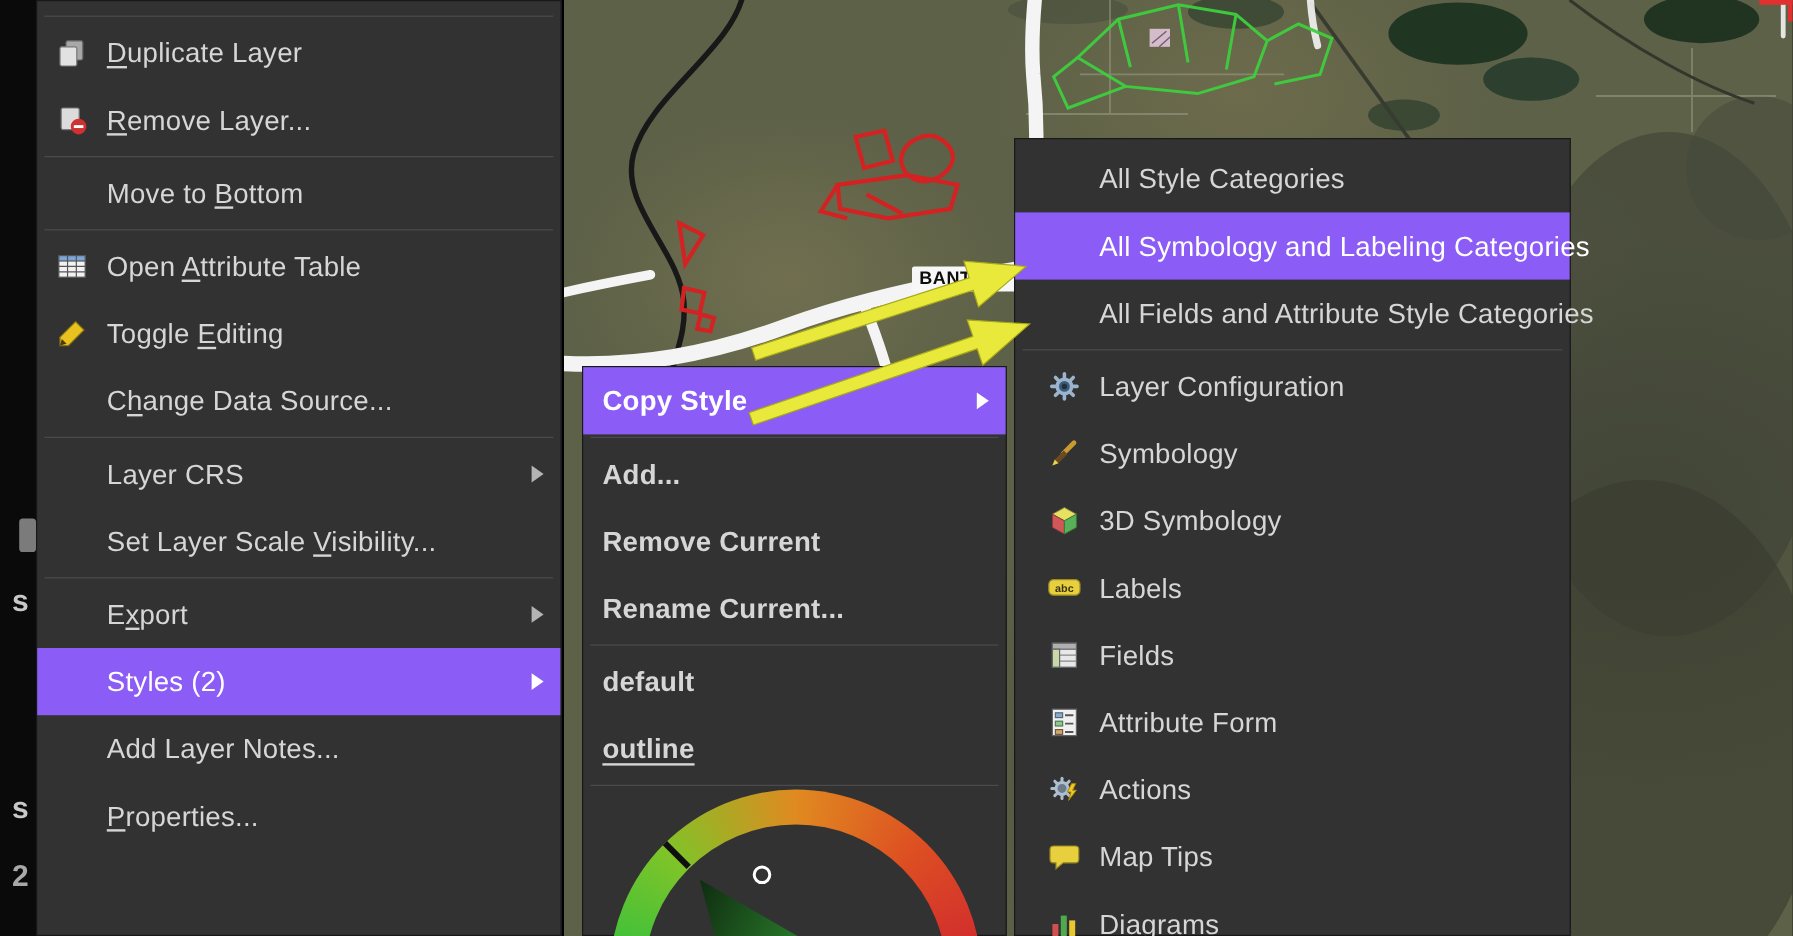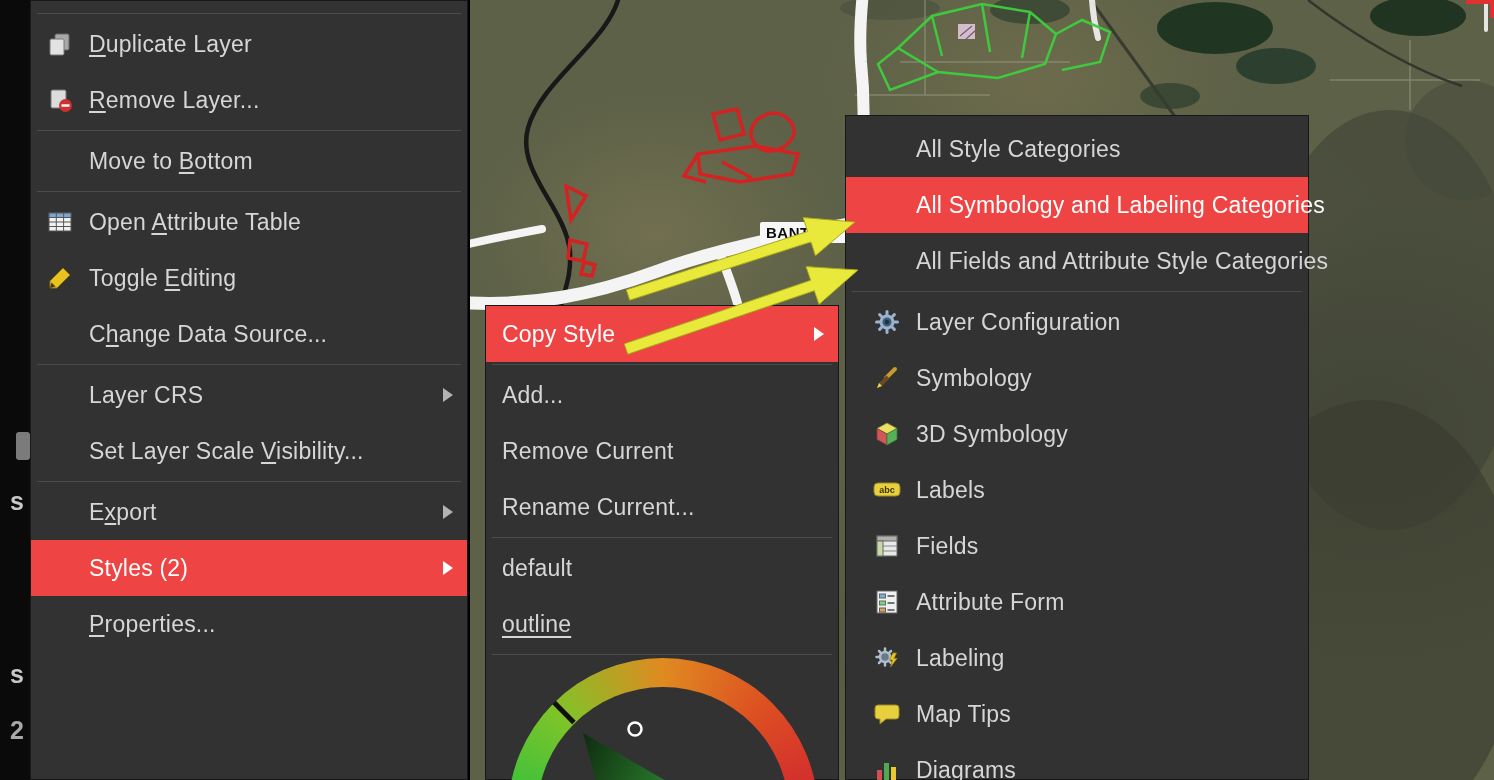--- a/index.html
+++ b/index.html
@@ -31,30 +31,30 @@
   
   .edge { position:absolute; left:0; top:0; width:30px; height:780px; background:#0a0a0a; z-index:8; overflow:hidden; }
   .edge .frag { position:absolute; left:10px; font-size:25px; font-weight:bold; color:#c8c8c8; }
   .edge .fragicon { position:absolute; left:16px; top:432px; width:14px; height:28px; background:#8f8f8f; border-radius:3px; opacity:.85; }
 
   
   .menu { position:absolute; background:#323232; border:1px solid #181818; box-sizing:border-box; z-index:10; color:#d6d6d6; }
   .mi { display:flex; align-items:center; height:56px; padding:0 14px 0 12px; gap:12px; }
   .mi .ico { width:34px; height:30px; flex:0 0 34px; display:flex; align-items:center; justify-content:center; }
   .mi .label { font-size:23px; white-space:nowrap; letter-spacing:0.2px; }
-  .mi.sel { background:#ef4444; color:#fff; }
+  .mi.sel { background:#8b5cf6; color:#fff; }
   .u { text-decoration:underline; text-underline-offset:3px; }
   .u-full { text-decoration:underline; text-underline-offset:4px; }
   .sub { margin-left:auto; width:0; height:0; border-left:10px solid #b4b4b4; border-top:7px solid transparent; border-bottom:7px solid transparent; }
   .mi.sel .sub { border-left-color:#fff; }
   .sep { height:1px; background:#4b4b4b; margin:2px 6px; }
 
   .menu-left   { left:30px;  top:0;     width:438px; height:780px; padding-top:10px;text-align:right; }
   .menu-styles { left:485px; top:305px; width:354px; height:475px; }
-  .menu-styles .mi { padding-left:16px; }
+  .menu-styles .mi { padding-left:16px;font-weight:bold; }
   .menu-copy   { left:845px; top:115px; width:464px; height:665px; padding-top:5px; }
   .menu-copy .mi { padding-left:24px; }
 
   
   .wheel-wrap { position:absolute; left:22px; top:352px; width:310px; height:310px; }
   .wheel-ring {
     position:absolute; inset:0; border-radius:50%;
     background:conic-gradient(from 0deg,
       #e08a20, #dd4f22 12%, #cf2430 25%, #b02890 37%, #4040c8 50%,
       #2898c0 62%, #2ec040 75%, #7ec428 87%, #e08a20 100%);
@@ -219,20 +219,24 @@
     <span class="label"><span>E</span><span class="u">x</span><span>port</span></span>
     <span class="sub"></span>
   </div>
 
   <div class="mi sel">
     <span class="ico"></span>
     <span class="label"><span>Styles (2)</span><span class="u"></span><span></span></span>
     <span class="sub"></span>
   </div>
 
+  <div class="mi">
+    <span class="ico"></span>
+    <span class="label"><span>Add Layer Notes...</span><span class="u"></span><span></span></span>
+  </div>
 
   <div class="mi">
     <span class="ico"></span>
     <span class="label"><span></span><span class="u">P</span><span>roperties...</span></span>
   </div>
 </div>
 
 <div class="menu menu-styles">
   <div class="mi sel">
     <span class="label">Copy Style</span>
@@ -379,21 +383,21 @@
             <line x1="17" y1="12" x2="19.5" y2="12"></line>
             <line x1="5" y1="6" x2="6.8" y2="7.8"></line>
             <line x1="15.2" y1="16.2" x2="17" y2="18"></line>
             <line x1="5" y1="18" x2="6.8" y2="16.2"></line>
             <line x1="15.2" y1="7.8" x2="17" y2="6"></line>
           </g>
           <circle cx="11" cy="12" r="5" fill="#6a7a8a" stroke="#aebecd" stroke-width="2.5"></circle>
           <polygon points="19,8 15.5,15 18.5,15 16.5,22 23,13.5 19.8,13.5 22.5,8" fill="#f0c820" stroke="#a08410" stroke-width="0.8"></polygon>
         </svg>
     </span>
-    <span class="label">Labeling</span>
+    <span class="label">Actions</span>
   </div>
 
   <div class="mi">
     <span class="ico">
       <svg width="26" height="26" viewBox="0 0 26 26">
           <path d="M4,4 h18 q3,0 3,3 v8 q0,3 -3,3 h-10 l-6,5 v-5 h-2 q-3,0 -3,-3 v-8 q0,-3 3,-3 z" fill="#e8cf3e" stroke="#9a8a20"></path>
         </svg>
     </span>
     <span class="label">Map Tips</span>
   </div>

